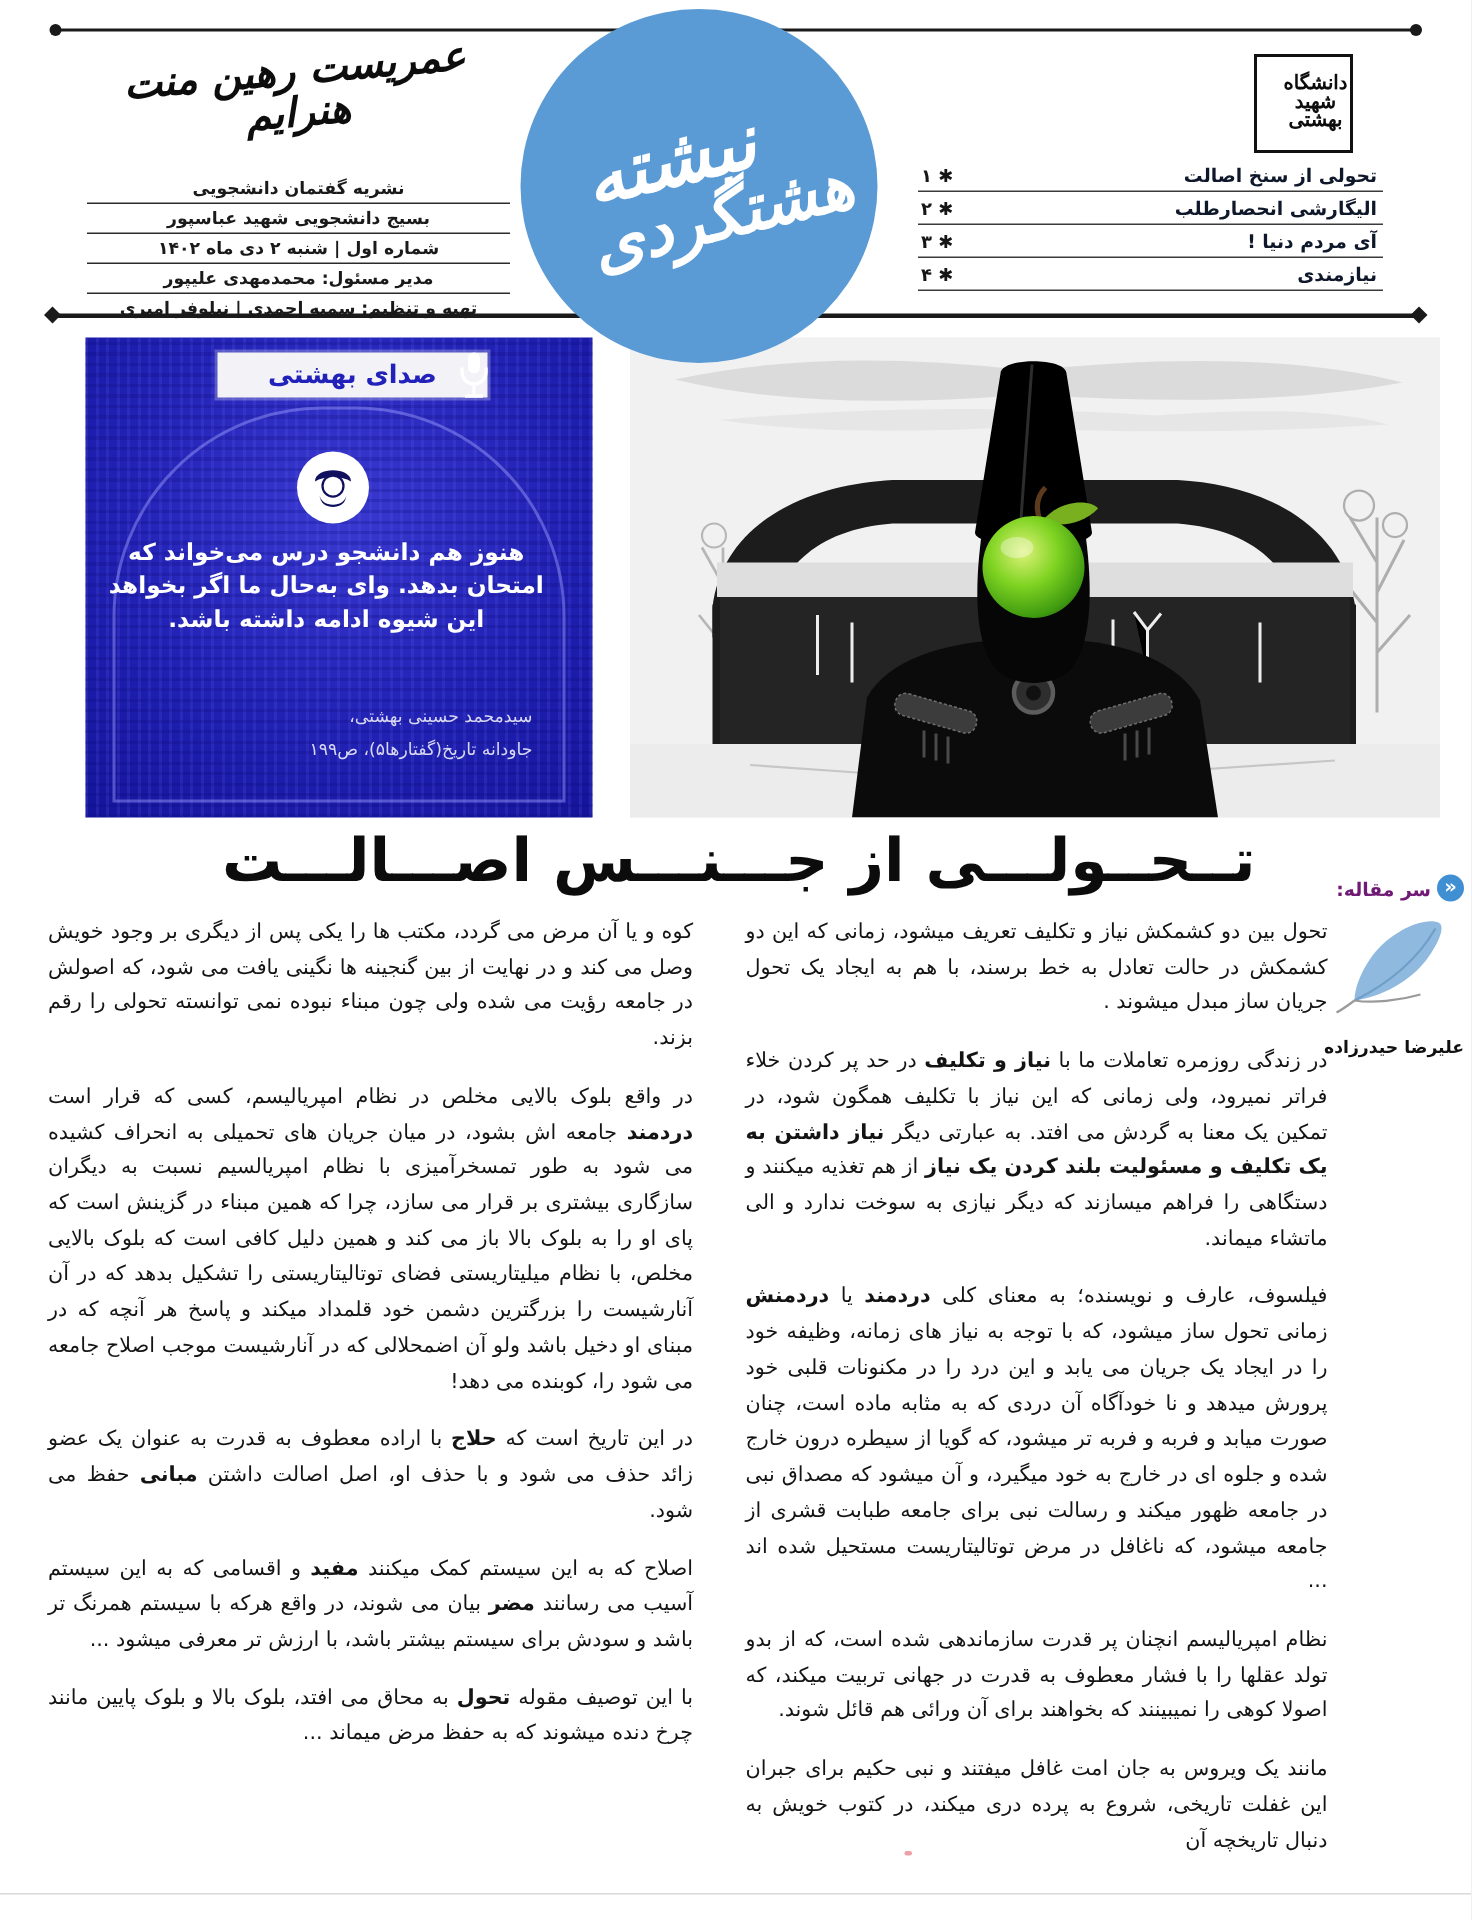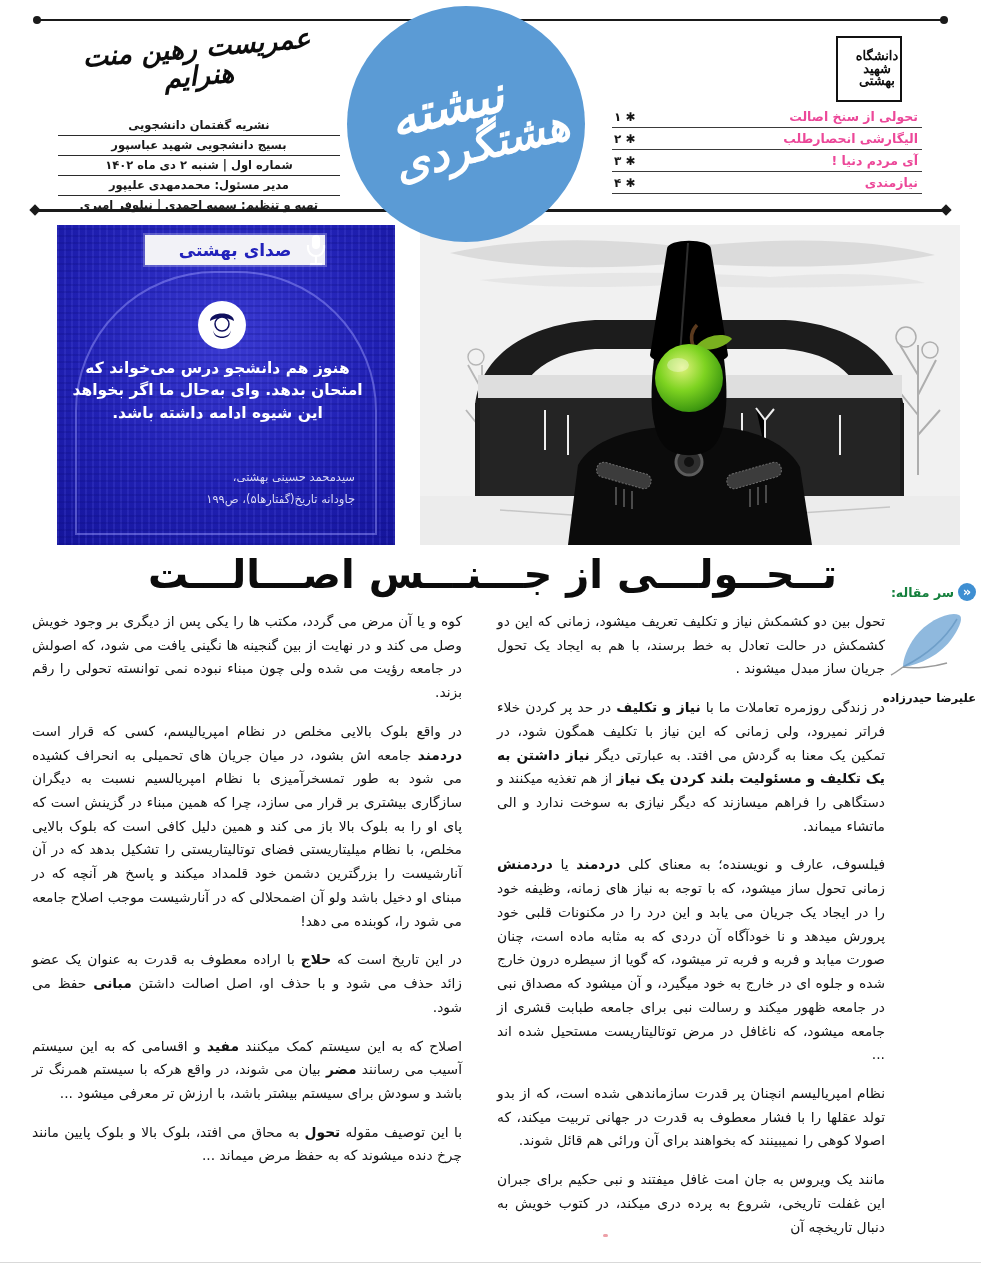--- a/index.html
+++ b/index.html
@@ -35,21 +35,21 @@
   
   .seal{position:absolute;left:836px;top:36px;width:66px;height:66px;border:2.5px solid #111;
     box-sizing:border-box;display:flex;align-items:center;justify-content:center;background:#fff;}
   .seal-inner{width:52px;font-family:"DejaVu Serif", serif;font-weight:bold;font-size:13px;
     line-height:.95;text-align:center;color:#0d0d0d;margin-left:16px;}
 
   
   .toc{position:absolute;left:612px;top:106px;width:310px;}
   .toc-row{display:flex;justify-content:space-between;align-items:flex-end;
     border-bottom:1.5px solid #3a3a3a;padding:3px 4px 3px 2px;cursor:pointer;}
-  .toc-label{font-size:12.5px;font-weight:bold;color:#ec4899;}
+  .toc-label{font-size:12.5px;font-weight:bold;color:#0f172a;}
   .toc-num{font-size:12px;font-weight:bold;color:#161616;white-space:nowrap;}
 
   
   .poster{position:absolute;left:57px;top:225px;width:338px;height:320px;overflow:hidden;
     background:
       repeating-linear-gradient(0deg, rgba(10,10,120,.22) 0 2px, rgba(0,0,0,0) 2px 7px),
       repeating-linear-gradient(90deg, rgba(90,90,230,.20) 0 2px, rgba(0,0,0,0) 2px 7px),
       radial-gradient(circle at 50% 36%, #3a3ad2 0%, #2121b4 55%, #14149a 100%);}
   .poster-arch{position:absolute;left:18px;right:18px;top:46px;bottom:10px;
     border:2px solid rgba(160,160,255,.45);border-radius:140px 140px 0 0;}
@@ -69,21 +69,21 @@
 
   
   .headline{position:absolute;left:4px;right:0;top:551px;text-align:center;
     font-size:40px;font-weight:bold;color:#0c0c0c;letter-spacing:0;}
 
   
   .editorial{position:absolute;left:884px;top:583px;width:92px;text-align:center;}
   .ed-head{display:flex;align-items:center;justify-content:flex-start;gap:4px;direction:rtl;}
   .ed-icon{width:18px;height:18px;border-radius:50%;background:#3f8fd2;color:#fff;font-weight:bold;
     font-size:13px;line-height:17px;text-align:center;flex:0 0 18px;}
-  .ed-label{font-size:12.5px;font-weight:bold;color:#15803d;white-space:nowrap;}
+  .ed-label{font-size:12.5px;font-weight:bold;color:#701a75;white-space:nowrap;}
   .ed-feather{margin-top:6px;}
   .ed-author{margin-top:8px;font-size:11.5px;font-weight:bold;color:#111;white-space:nowrap;}
 
   
   .col{position:absolute;top:610px;font-size:13.8px;line-height:1.72;text-align:justify;color:#141414;}
   .col-right{left:497px;width:388px;}
   .col-left{left:32px;width:430px;}
   .col p{margin:0 0 15px 0;}
   .col .b{font-weight:bold;}
 

